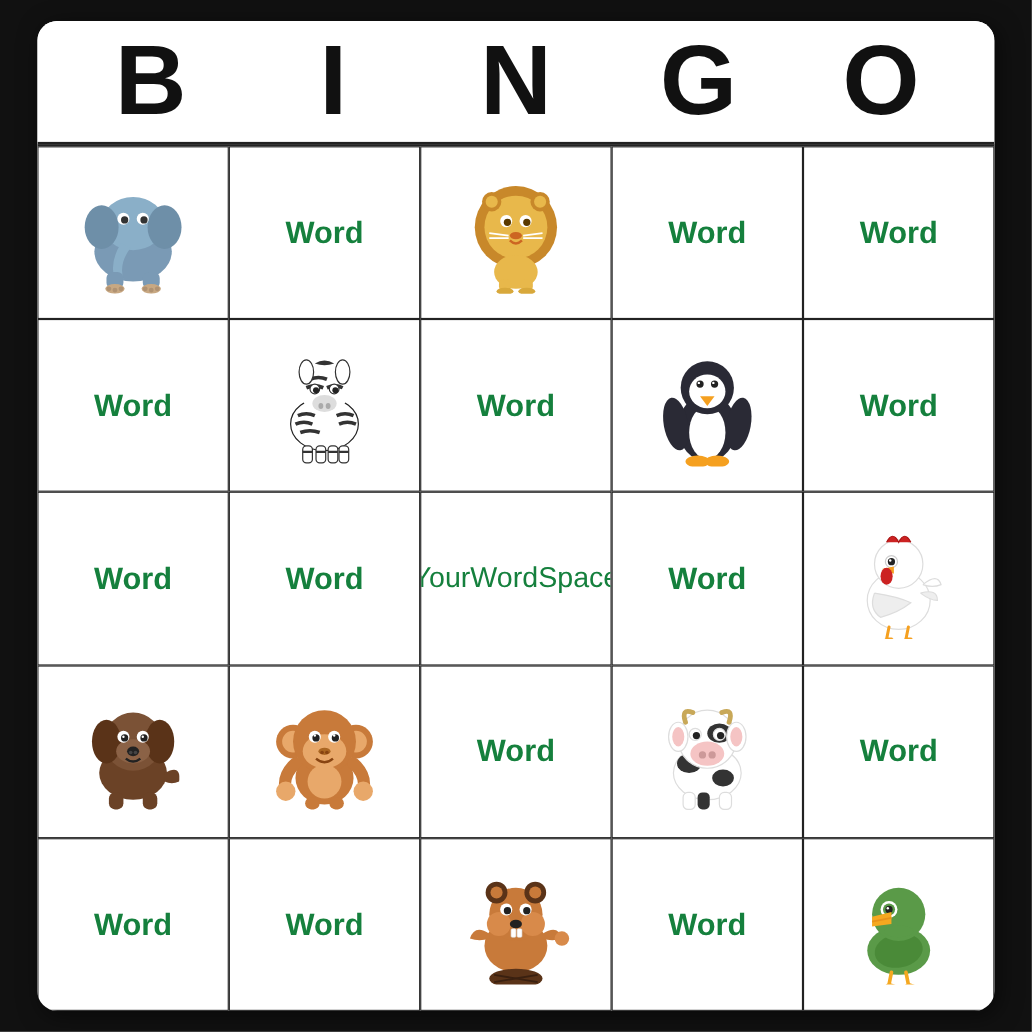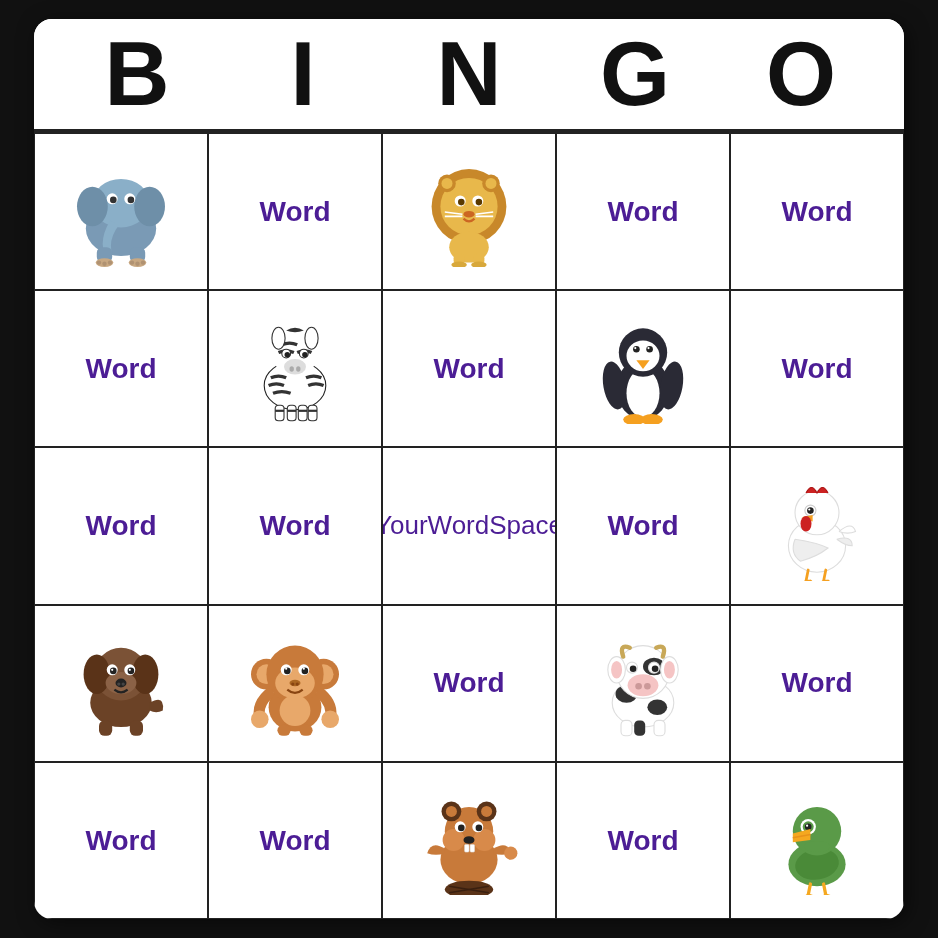--- a/index.html
+++ b/index.html
@@ -51,21 +51,21 @@
       border-top: 2px solid #222;
     }
 
     .bingo-cell {
       border: 1.5px solid #222;
       display: flex;
       justify-content: center;
       align-items: center;
       font-size: 28px;
       font-weight: 900;
-      color: #4c1d95;
+      color: #15803d;
       text-align: center;
       line-height: 1.2;
       position: relative;
       overflow: hidden;
     }
 
     .bingo-cell.free-space {
       font-size: 26px;
       font-weight: 400;
     }

